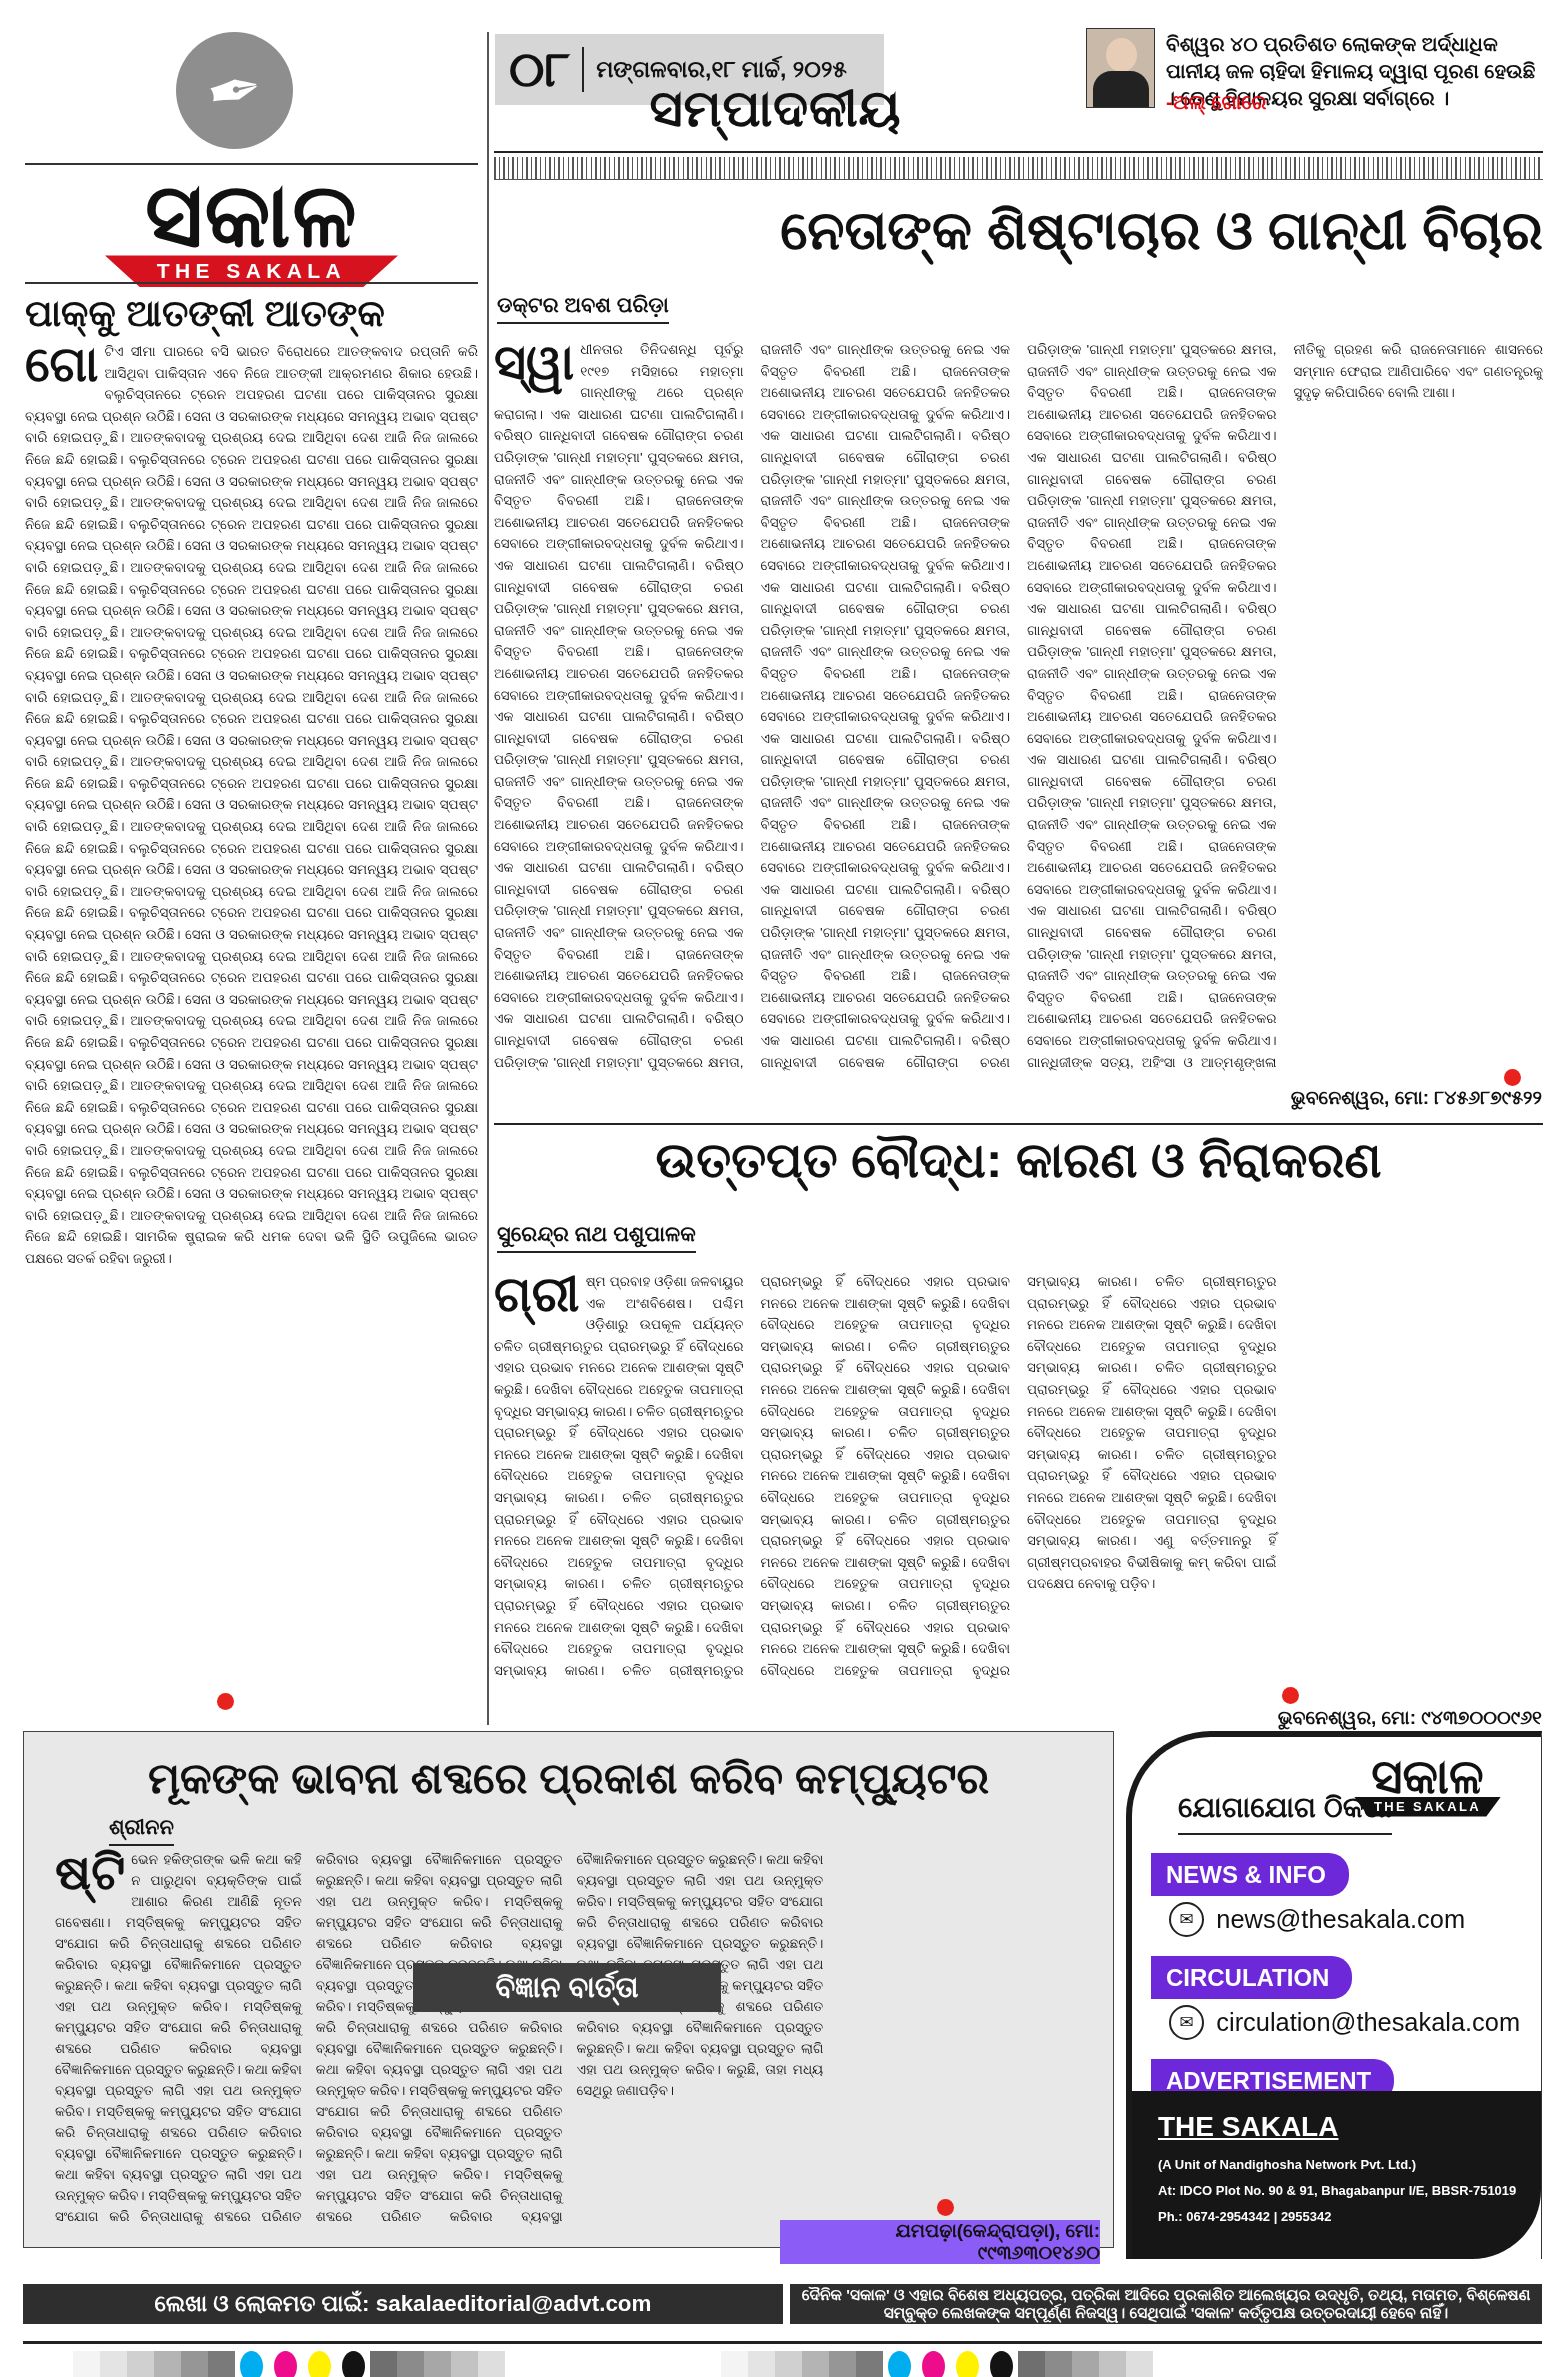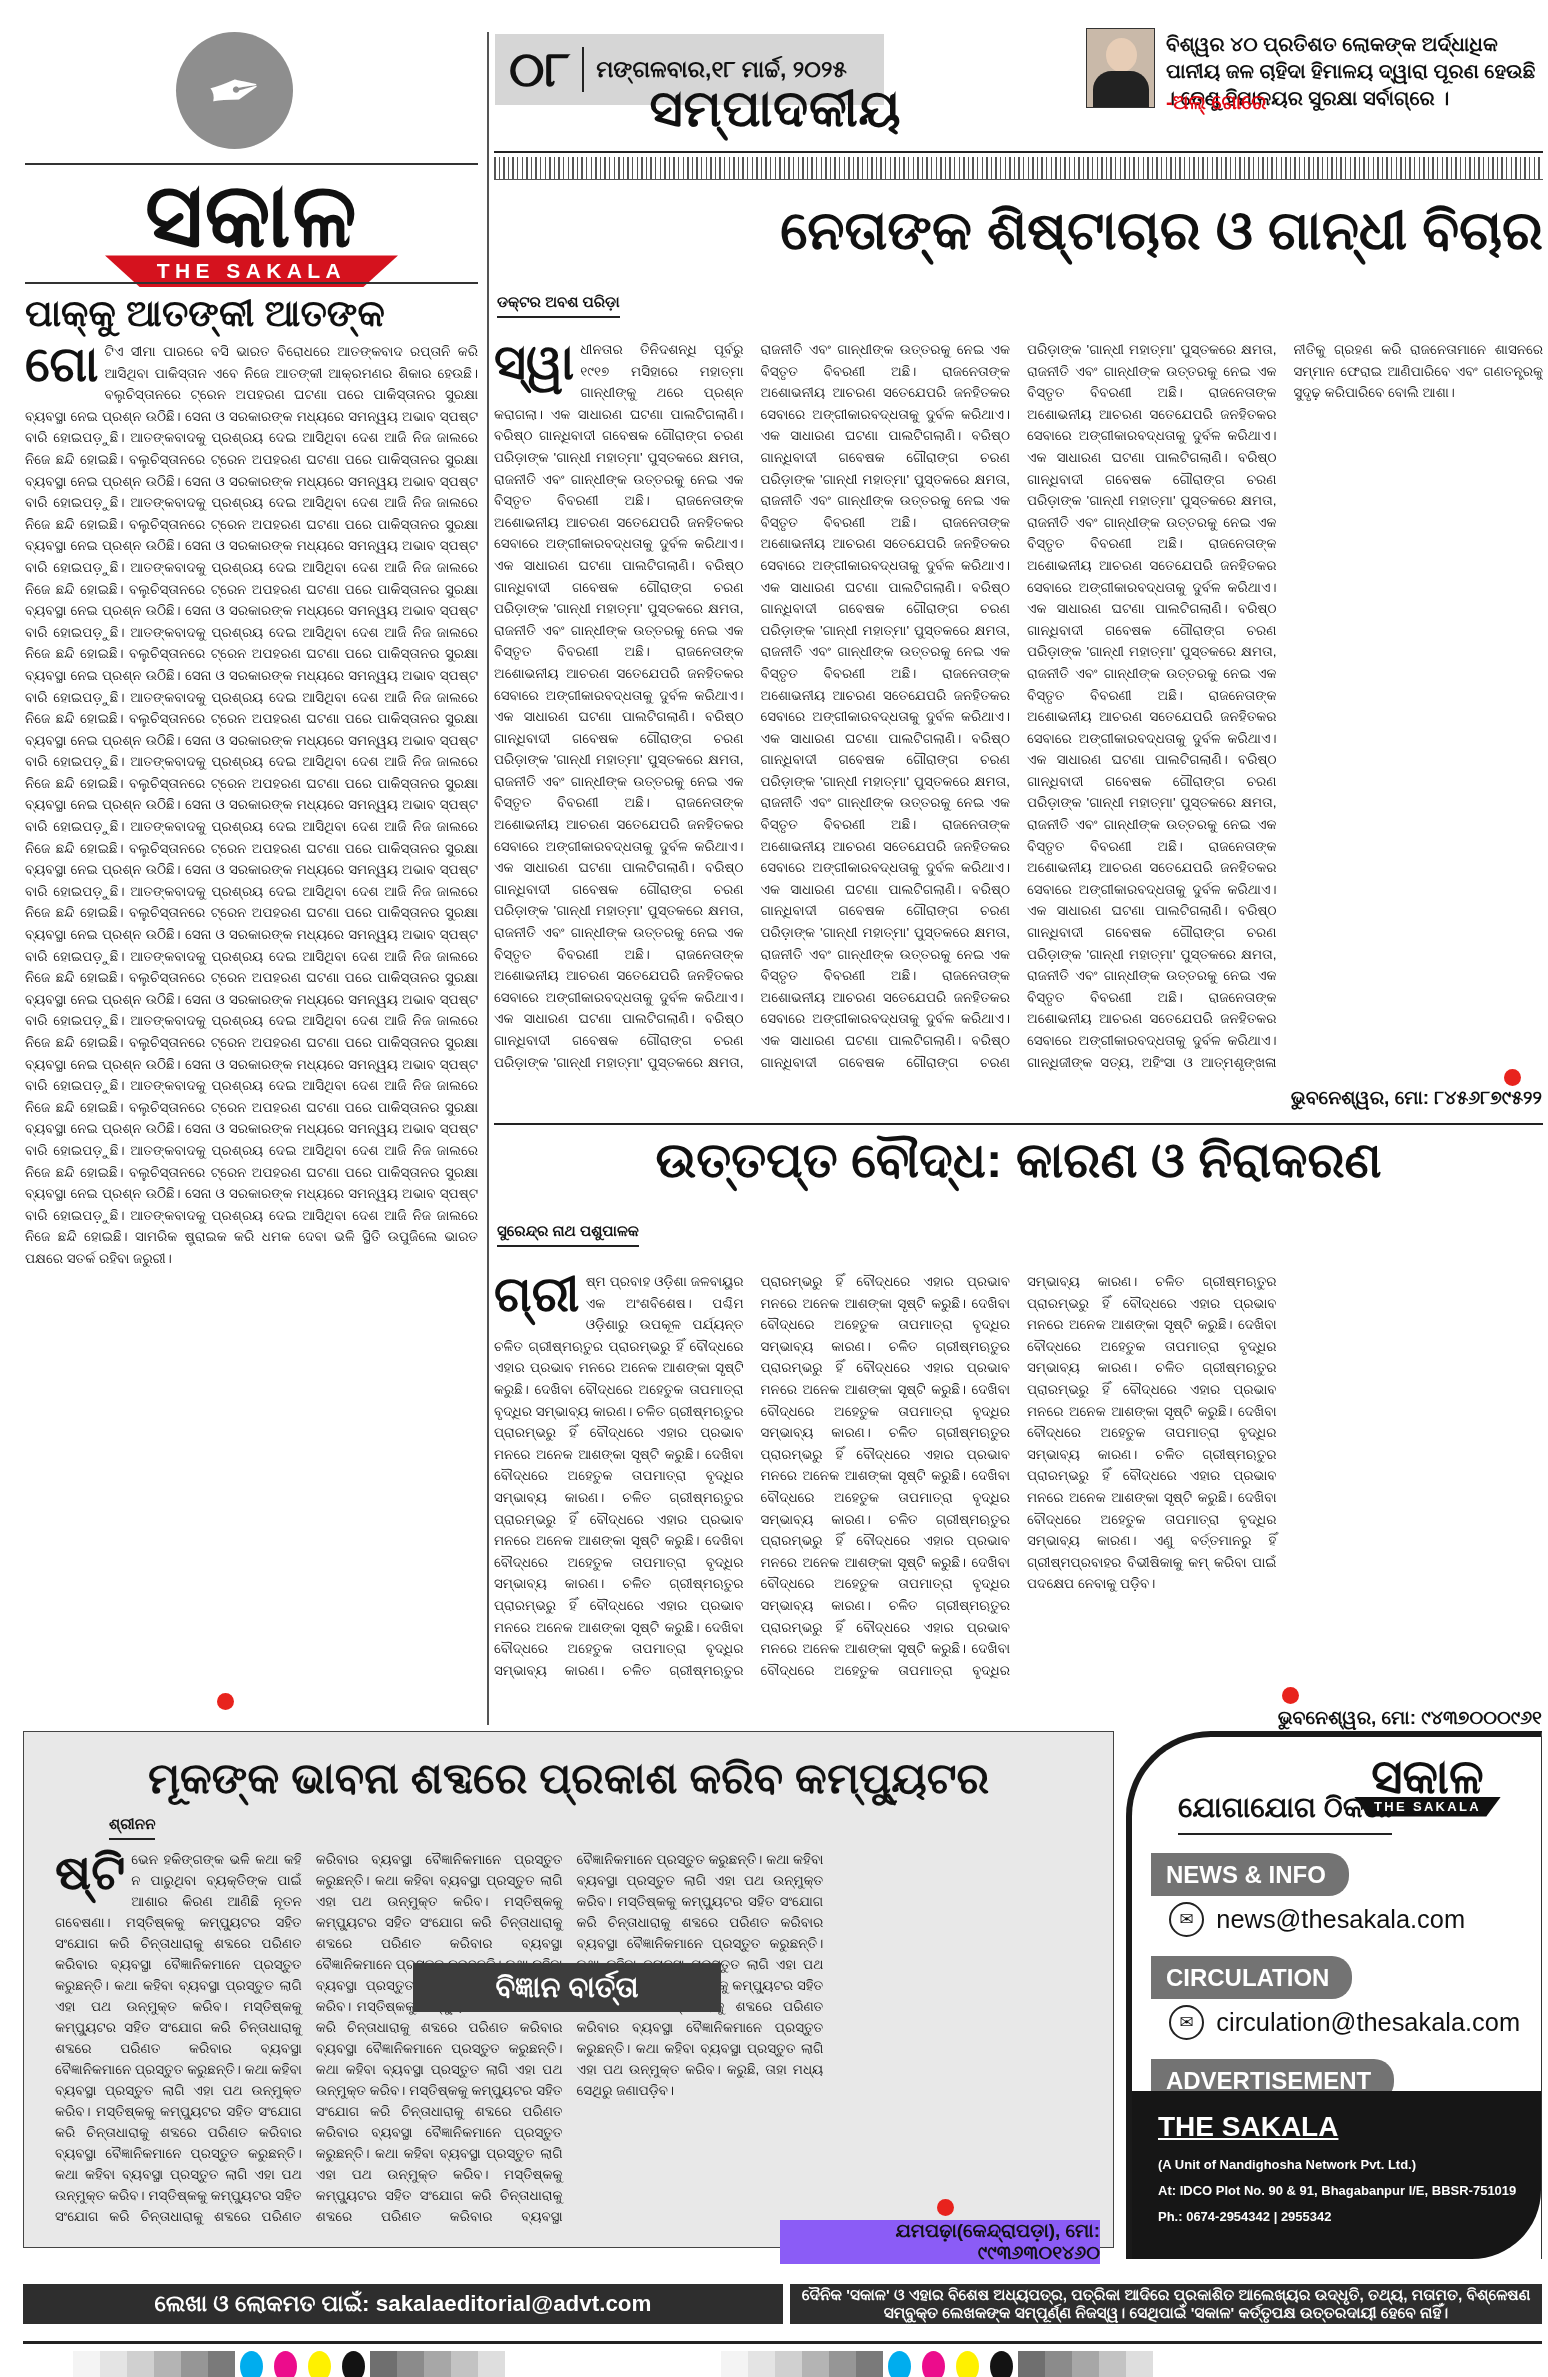--- a/index.html
+++ b/index.html
@@ -41,21 +41,21 @@
   .sb-rule2 { position:absolute; left:25px; top:282px; width:453px; height:1.5px; background:#333; }
   .sb-title { position:absolute; left:25px; top:293px; width:453px; font-size:37px; font-weight:bold; white-space:nowrap; }
   .sb-body { position:absolute; left:25px; top:341px; width:453px; height:1367px; overflow:hidden;
     font-size:13.5px; line-height:21.6px; text-align:justify; }
 
   .dropcap { float:left; font-size:49px; line-height:42px; font-weight:bold; padding:1.5px 6.2px 0 0; }
 
   
   .a1-title { position:absolute; left:494px; top:199px; width:1049px; text-align:right;
     font-size:54px; font-weight:bold; white-space:nowrap; }
-  .byline { font-size:15px; font-weight:bold; border-bottom:2.3px solid #222; padding-bottom:4.6px; background:#fff; }
+  .byline { font-size:21px; font-weight:bold; border-bottom:2.3px solid #222; padding-bottom:4.6px; background:#fff; }
   .a1-byline { position:absolute; left:497px; top:293px; }
   .a1-body { position:absolute; left:494px; top:339px; width:1049px; height:739px; overflow:hidden;
     column-count:4; column-gap:17px; column-fill:auto; font-size:13.5px; line-height:21.6px; text-align:justify; }
   .contact-line { position:absolute; font-size:19px; font-weight:bold; text-align:right; background:#fff; }
   .a1-contact { left:1245px; top:1087px; width:297px; }
   .a1-dot { position:absolute; left:1504px; top:1069px; }
 
   .a2-rule { position:absolute; left:494px; top:1123px; width:1049px; height:1.5px; background:#222; }
   .a2-title { position:absolute; left:494px; top:1132px; width:1049px; text-align:center;
     font-size:49px; font-weight:bold; white-space:nowrap; }
@@ -85,21 +85,21 @@
   .cbox { position:absolute; left:1126px; top:1731px; width:416px; height:528px; background:#fff;
     border-left:6.2px solid #1a1a1a; border-top:6.2px solid #1a1a1a; border-right:1.5px solid #333;
     border-radius:85px 0 0 0; }
   .cbox-head { position:absolute; left:46px; top:54px; font-size:28.5px; font-weight:bold;
     border-bottom:2.3px solid #222; padding-bottom:7.7px; }
   .cbox-logo { position:absolute; right:17px; top:17px; width:193px; text-align:center; }
   .cbox-logo .odia { font-size:48px; font-weight:bold; line-height:0.95; }
   .cbox-logo .banner { margin:-3.1px auto 0; width:147px; height:20px; background:#111; color:#fff;
     font-size:13px; font-weight:bold; letter-spacing:2.3px; display:flex; align-items:center; justify-content:center;
     clip-path:polygon(0 0,100% 0,90% 100%,10% 100%); }
-  .pill { display:inline-block; background:#737373; color:#fff; font-size:24px; font-weight:bold;
+  .pill { display:inline-block; background:#6d28d9; color:#fff; font-size:24px; font-weight:bold;
     padding:7.7px 23px 7.7px 15.4px; border-radius:0 20px 20px 0; }
   .pill-row { position:absolute; left:18.5px; }
   .email-row { position:absolute; left:37px; display:flex; align-items:center; gap:12.3px; }
   .env { width:35px; height:35px; border:2.3px solid #222; border-radius:50%; display:flex;
     align-items:center; justify-content:center; font-size:17px; }
   .email { font-size:25.4px; font-weight:normal; color:#111; text-decoration:none; }
   .company { position:absolute; left:0; bottom:0; width:100%; height:168px; background:#161616;
     color:#fff; border-radius:0 0 69px 0; padding:20px 21.6px 0 26px; }
   .company .cname { font-size:28px; font-weight:bold; text-decoration:underline; margin-bottom:9.3px; }
   .company .cline { font-size:13px; font-weight:bold; line-height:26px; }

